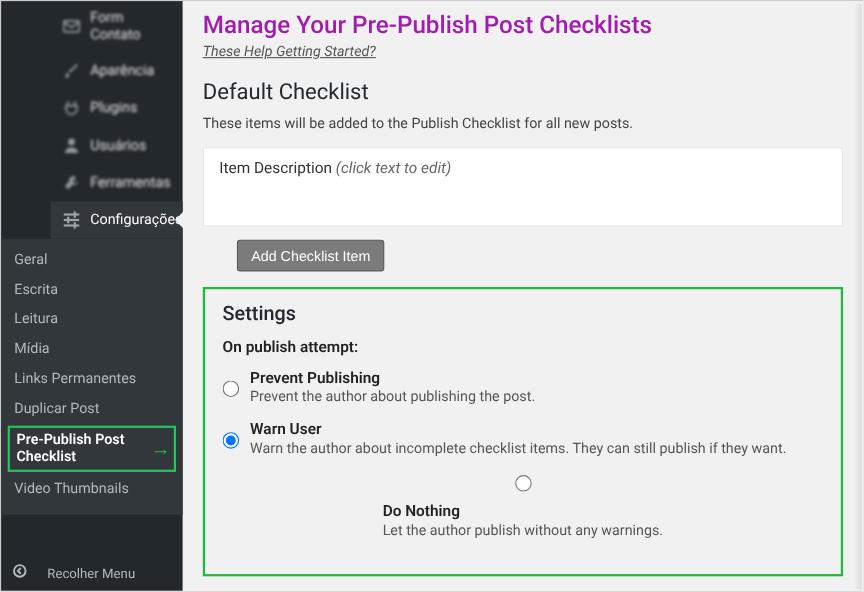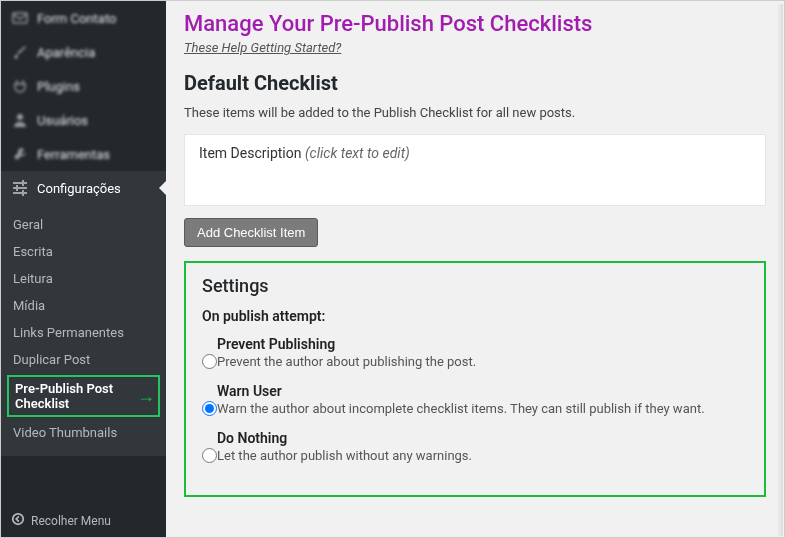--- a/index.html
+++ b/index.html
@@ -1,41 +1,41 @@
 <!DOCTYPE html>
 <html><head>
 <meta charset="utf-8">
 <style>
 * { box-sizing: border-box; margin: 0; padding: 0; }
 body { font-family: -apple-system, "Segoe UI", Roboto, sans-serif; font-size: 13px; width: 785px; height: 538px; overflow: hidden; background: #f1f1f1; color: #333; position: relative; }
 .wrap { display: flex; width: 100%; height: 100%; border: 1px solid #ccc; }
 .sidebar { width: 165px; background: #23282d; color: #eee; flex-shrink: 0; display: flex; flex-direction: column; }
-.menu-item { display: flex; align-items: center; padding: 8px 10px; color: #eee; font-size: 13px; cursor: pointer; gap: 8px; }
+.menu-item { display: flex; align-items: center; padding: 8px 10px; color: #eee; font-size: 13px; cursor: pointer; gap: 8px; margin-left: 45px; }
 .menu-item.blurred { filter: blur(1.5px); opacity: 0.95; }
 .menu-item .mi-icon { width: 18px; height: 18px; flex-shrink: 0; display:flex; align-items:center; justify-content:center; color:#9ea3a8; }
 .menu-item.active { background: #32373c; color: #fff; position: relative; }
 .menu-item.active::after { content:""; position:absolute; right:-1px; top:50%; transform:translateY(-50%); border:8px solid transparent; border-right-color:#f1f1f1; }
 .submenu { background: #32373c; padding: 6px 0 10px 0; }
 .sub-item { padding: 6px 12px; color: #b4b9be; font-size: 13px; cursor: pointer; }
 .sub-item.highlight { border: 2px solid #22c55e; color: #fff; font-weight:600; margin: 2px 6px; padding: 4px 6px; position: relative; }
 .arrow-indicator { position: absolute; left: 128px; top: 50%; transform: translateY(-50%); color:#1abc3a; font-size:18px; font-weight:bold; }
-.collapse { display:flex; align-items:center; gap:6px; padding:8px 10px; color:#b4b9be; font-size:12px; margin-top:auto; cursor:pointer; }
+.collapse { display:flex; align-items:center; gap:18px; padding:8px 10px; color:#b4b9be; font-size:12px; margin-top:auto; cursor:pointer; }
 .content { flex:1; padding: 10px 18px 18px 18px; overflow:auto; background:#f1f1f1; }
 h1 { font-size: 22px; font-weight: 500; color:#a21caf; margin-bottom:4px; }
 .help-link { font-size:13px; color:#555; text-decoration:underline; font-style:italic; display:inline-block; margin-bottom:16px; cursor:pointer; }
-h2 { font-size: 20px; font-weight:700; color:#23282d; margin-bottom:10px; }
+h2 { font-size: 20px; font-weight:400; color:#23282d; margin-bottom:10px; }
 .desc { font-size:13px; color:#444; margin-bottom:14px; }
 .item-box { background:#fff; border:1px solid #e5e5e5; padding:10px 14px 44px 14px; font-size:14px; color:#333; margin-bottom:12px; }
 .item-box em { color:#666; font-style:italic; }
-.btn { background:#7b7b7b; color:#fff; border:1px solid #5a5a5a; padding:6px 12px; font-size:13px; border-radius:3px; cursor:pointer; margin-bottom:14px; }
+.btn { background:#7b7b7b; color:#fff; border:1px solid #5a5a5a; padding:6px 12px; font-size:13px; border-radius:3px; cursor:pointer; margin-bottom:14px;margin-left:31px; }
 .settings-box { border:2px solid #1abc3a; padding:12px 16px 16px 16px; }
 .settings-box h3 { font-size:18px; font-weight:500; color:#23282d; margin-bottom:12px; }
 .settings-sub { font-weight:600; font-size:14px; margin-bottom:12px; color:#222; }
-.radio-row { display:flex; align-items:flex-end; margin-bottom:14px; }
-.radio-row:last-child { margin-bottom:16px; }
+.radio-row { display:flex; align-items:center; gap:10px; margin-bottom:14px; }
+.radio-row:last-child { margin-bottom:16px;flex-direction:column; }
 .radio-row input[type=radio] { margin-top:2px; width:15px; height:15px; }
 .radio-label { font-weight:600; font-size:14px; color:#222; }
 .radio-desc { font-size:13px; color:#555; margin-top:2px; }
 .shadow { position:absolute; right:2px; top:4px; bottom:2px; width:6px; background:linear-gradient(90deg,transparent,#bbb); pointer-events:none; opacity:.4;}
 </style>
 </head>
 <body>
 
 <div class="wrap">
   <div class="sidebar">

